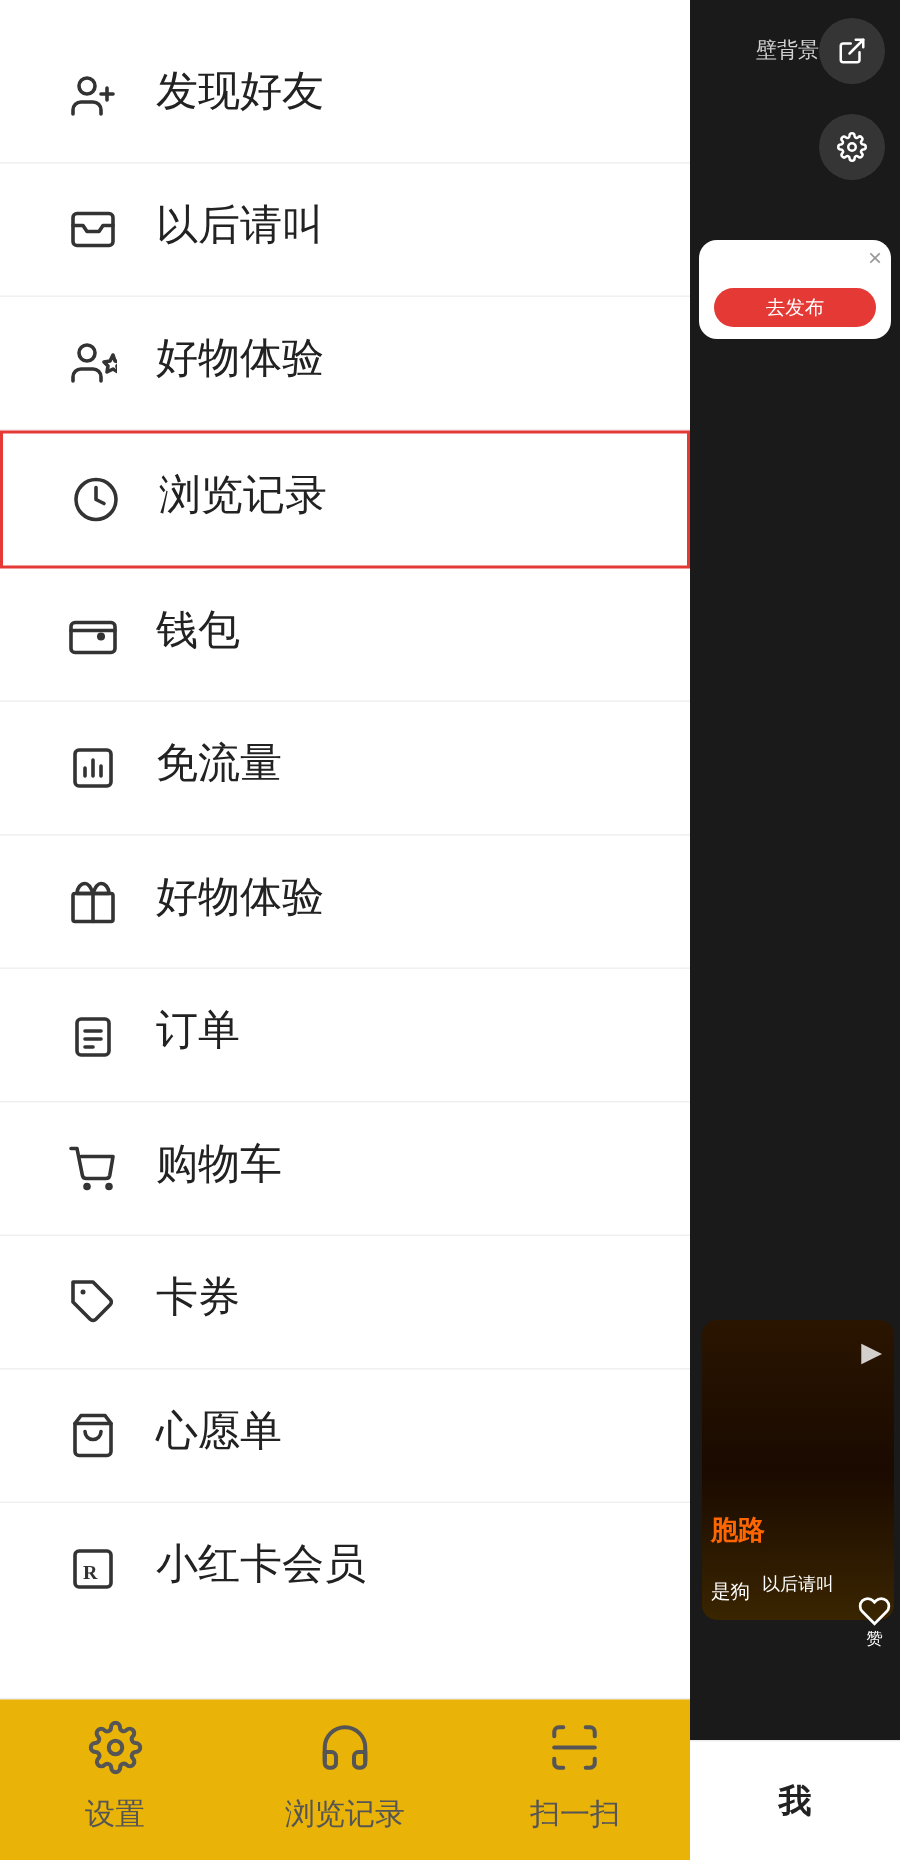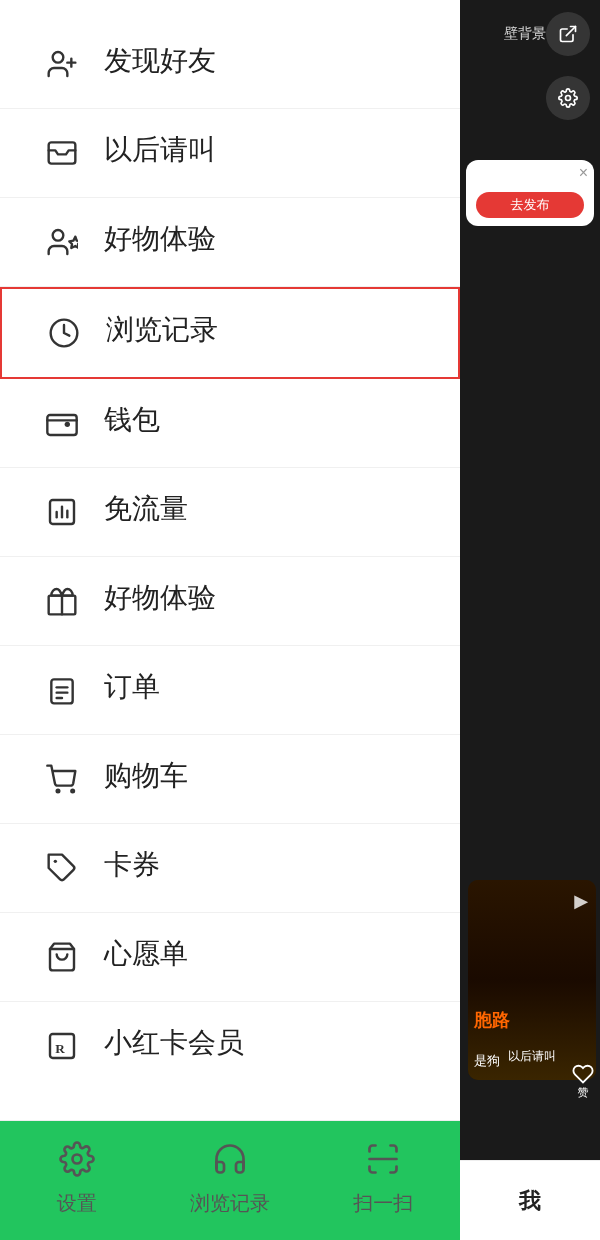--- a/index.html
+++ b/index.html
@@ -65,26 +65,26 @@
     }
 
     .menu-item .label {
       font-size: 28px;
       color: #222;
       font-weight: 400;
     }
 
     
     .bottom-toolbar {
-      height: 120px;
+      height: 108px;
       display: flex;
       align-items: center;
       justify-content: space-around;
       border-top: 1px solid #eee;
-      background: #22c55e;
+      background: #eab308;
       padding-bottom: 10px;
     }
 
     .toolbar-item {
       display: flex;
       flex-direction: column;
       align-items: center;
       gap: 6px;
       cursor: pointer;
       flex: 1;

